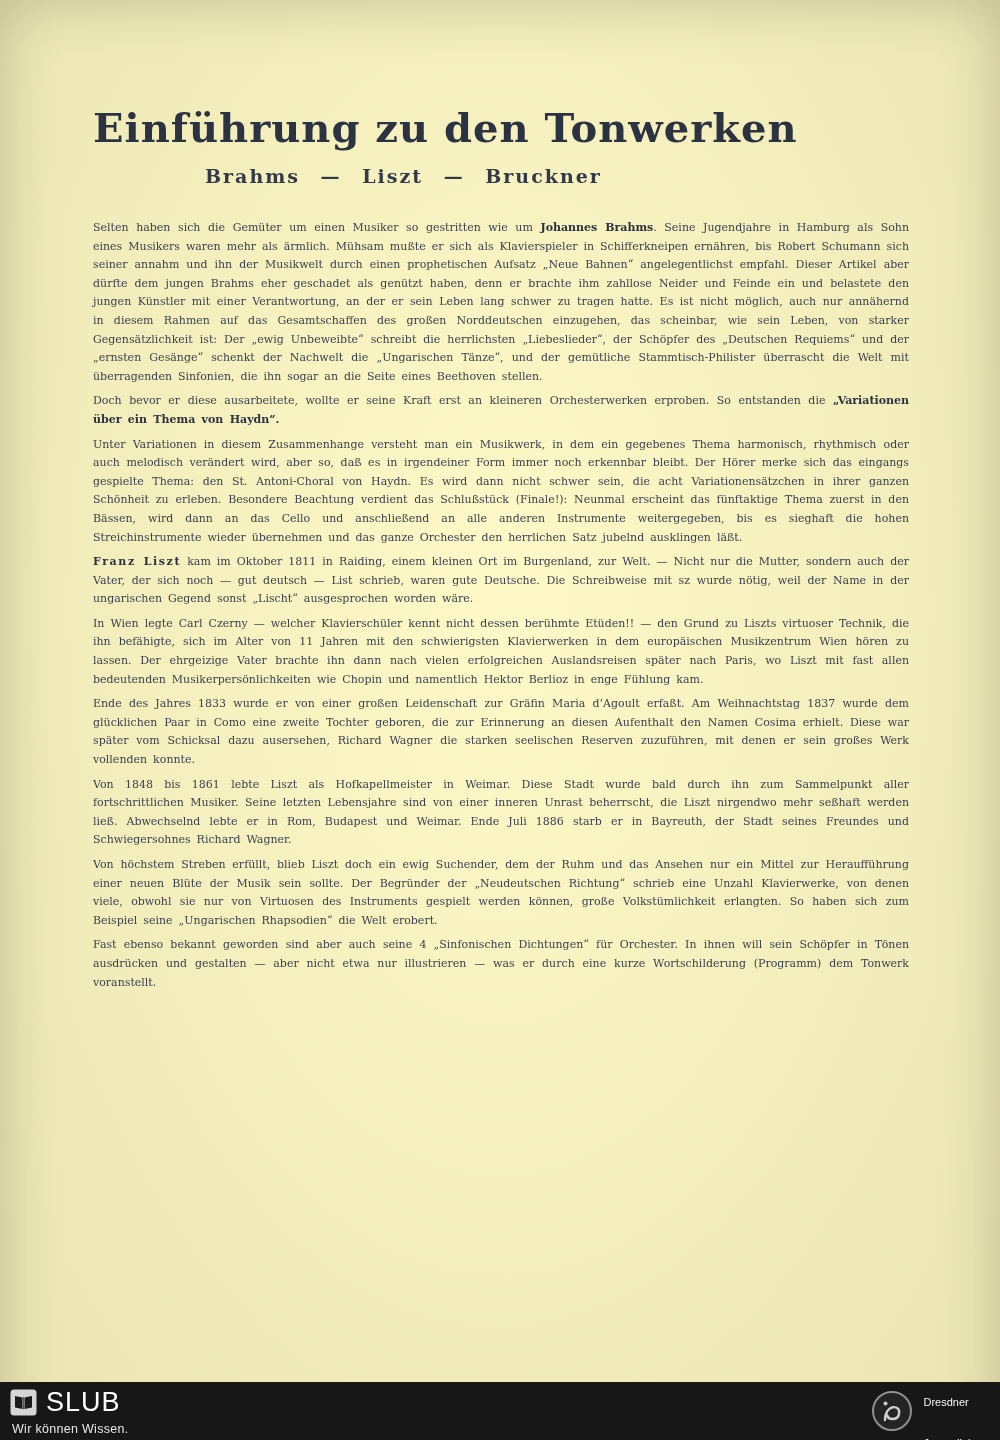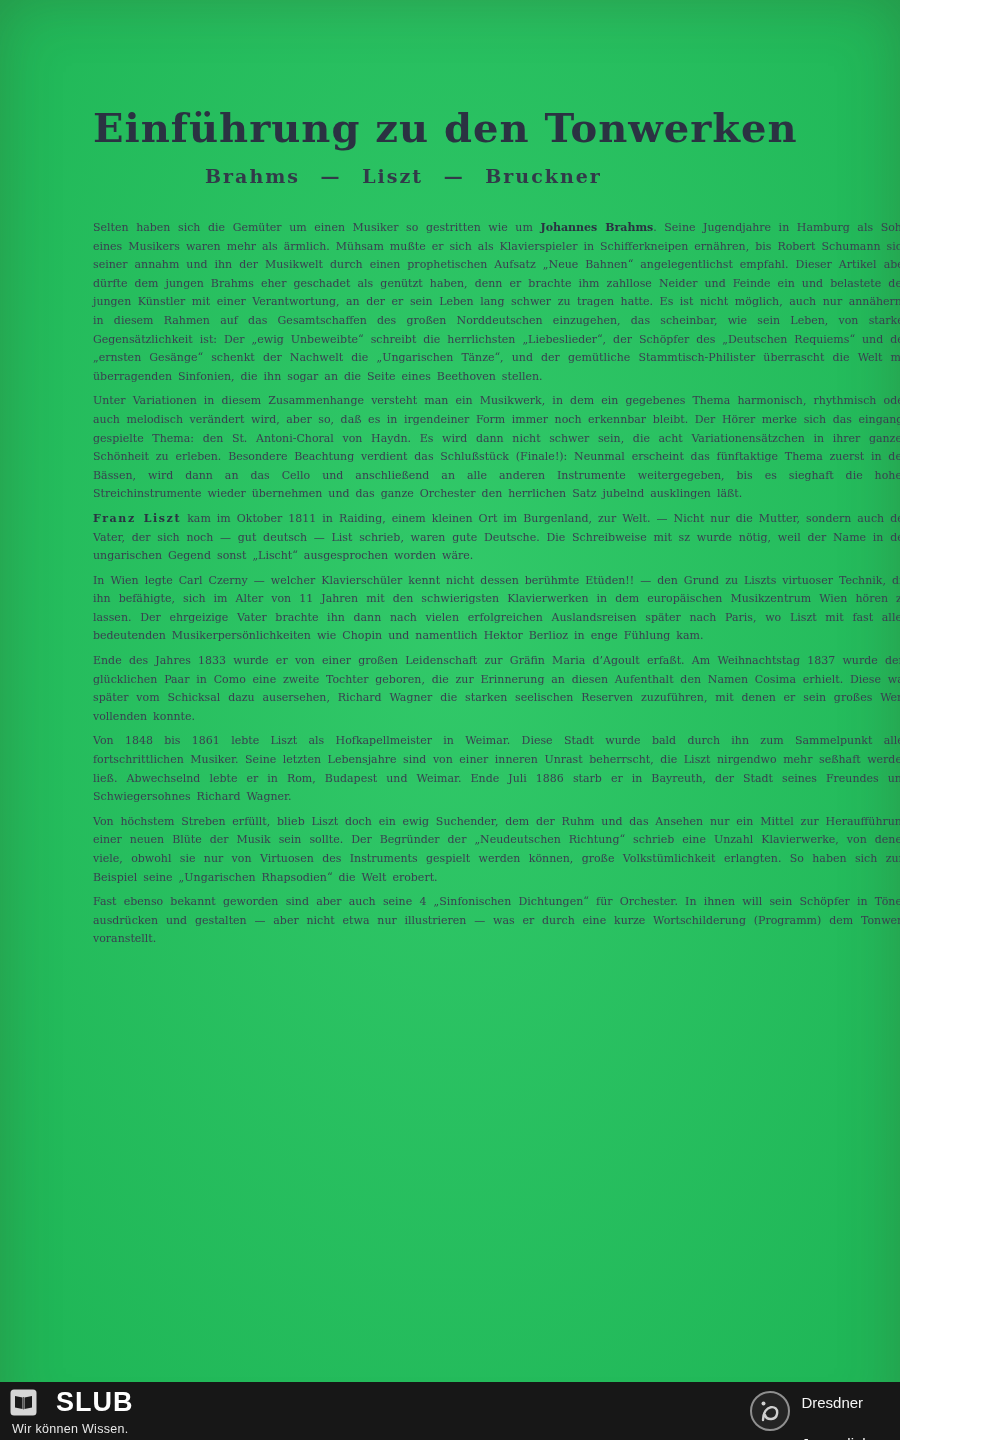--- a/index.html
+++ b/index.html
@@ -1,21 +1,21 @@
 <!DOCTYPE html>
 <html><head>
 <meta charset="utf-8">
 <style>
   * { margin:0; padding:0; box-sizing:border-box; }
   html,body { width:1000px; }
   body { font-family:"DejaVu Serif", serif; }
 
   .page {
-    position:relative; width:900px; height:1440px;
-    background:#22c55e; overflow:hidden;
+    position:relative; width:1000px; height:1440px;
+    background:#fef9c3; overflow:hidden;
   }
   .paper-shade {
     position:absolute; inset:0; pointer-events:none;
     background:radial-gradient(ellipse at 50% 42%, rgba(255,255,255,0.07), rgba(0,0,0,0.07) 88%);
     box-shadow:inset 0 0 60px rgba(60,50,30,0.25);
   }
 
   .content { position:absolute; left:93px; top:104px; width:816px; color:#3a4150; }
 
   .title {
@@ -38,41 +38,42 @@
   .bold { font-weight:bold; color:#2b3242; }
   .spaced { letter-spacing:1.6px; }
 
   footer {
     position:absolute; left:0; right:0; bottom:0; height:58px;
     background:#171717; color:#f2f2f2;
     font-family:"Liberation Sans", sans-serif;
   }
   .slub-block { position:absolute; left:10px; top:5px; display:flex; align-items:center; cursor:pointer; }
   .slub-icon { width:27px; height:27px; display:block; }
-  .slub-name { margin-left:19px; font-size:27px; font-weight:bold; letter-spacing:1px; color:#ffffff; }
+  .slub-name { margin-left:9px; font-size:27px; font-weight:normal; letter-spacing:1px; color:#ffffff; }
   .slub-tagline {
     position:absolute; left:12px; bottom:4px;
     font-size:12.5px; color:#e8e8e8; letter-spacing:0.3px;
   }
   .phil-block { position:absolute; right:16px; top:0; height:58px; display:flex; align-items:center; cursor:pointer; }
   .phil-icon { width:42px; height:42px; display:block; }
   .phil-text { margin-left:10px; display:flex; flex-direction:column; justify-content:center; }
-  .phil-text span { font-size:15px; line-height:17px; color:#f5f5f5;margin-top:24px; }
+  .phil-text span { font-size:11px; line-height:17px; color:#f5f5f5;margin-top:24px; }
 </style>
 </head>
 <body>
 
 <div class="page">
   <div class="paper-shade"></div>
 
   <div class="content">
     <h1 class="title">Einführung zu den Tonwerken</h1>
     <div class="subtitle">Brahms — Liszt — Bruckner</div>
     <div class="body-text">
         <p class="para"><span>Selten haben sich die Gemüter um einen Musiker so gestritten wie um </span><span class="bold">Johannes Brahms</span><span>. Seine Jugendjahre in Hamburg als Sohn eines Musikers waren mehr als ärmlich. Mühsam mußte er sich als Klavierspieler in Schifferkneipen ernähren, bis Robert Schumann sich seiner annahm und ihn der Musikwelt durch einen prophetischen Aufsatz „Neue Bahnen“ angelegentlichst empfahl. Dieser Artikel aber dürfte dem jungen Brahms eher geschadet als genützt haben, denn er brachte ihm zahllose Neider und Feinde ein und belastete den jungen Künstler mit einer Verantwortung, an der er sein Leben lang schwer zu tragen hatte. Es ist nicht möglich, auch nur annähernd in diesem Rahmen auf das Gesamtschaffen des großen Norddeutschen einzugehen, das scheinbar, wie sein Leben, von starker Gegensätzlichkeit ist: Der „ewig Unbeweibte“ schreibt die herrlichsten „Liebeslieder“, der Schöpfer des „Deutschen Requiems“ und der „ernsten Gesänge“ schenkt der Nachwelt die „Ungarischen Tänze“, und der gemütliche Stammtisch-Philister überrascht die Welt mit überragenden Sinfonien, die ihn sogar an die Seite eines Beethoven stellen.</span></p>
+        <p class="para"><span>Doch bevor er diese ausarbeitete, wollte er seine Kraft erst an kleineren Orchesterwerken erproben. So entstanden die </span><span class="bold">„Variationen über ein Thema von Haydn“.</span></p>
         <p class="para"><span>Unter Variationen in diesem Zusammenhange versteht man ein Musikwerk, in dem ein gegebenes Thema harmonisch, rhythmisch oder auch melodisch verändert wird, aber so, daß es in irgendeiner Form immer noch erkennbar bleibt. Der Hörer merke sich das eingangs gespielte Thema: den St. Antoni-Choral von Haydn. Es wird dann nicht schwer sein, die acht Variationensätzchen in ihrer ganzen Schönheit zu erleben. Besondere Beachtung verdient das Schlußstück (Finale!): Neunmal erscheint das fünftaktige Thema zuerst in den Bässen, wird dann an das Cello und anschließend an alle anderen Instrumente weitergegeben, bis es sieghaft die hohen Streichinstrumente wieder übernehmen und das ganze Orchester den herrlichen Satz jubelnd ausklingen läßt.</span></p>
         <p class="para"><span class="bold spaced">Franz Liszt</span><span> kam im Oktober 1811 in Raiding, einem kleinen Ort im Burgenland, zur Welt. — Nicht nur die Mutter, sondern auch der Vater, der sich noch — gut deutsch — List schrieb, waren gute Deutsche. Die Schreibweise mit sz wurde nötig, weil der Name in der ungarischen Gegend sonst „Lischt“ ausgesprochen worden wäre.</span></p>
         <p class="para"><span>In Wien legte Carl Czerny — welcher Klavierschüler kennt nicht dessen berühmte Etüden!! — den Grund zu Liszts virtuoser Technik, die ihn befähigte, sich im Alter von 11 Jahren mit den schwierigsten Klavierwerken in dem europäischen Musikzentrum Wien hören zu lassen. Der ehrgeizige Vater brachte ihn dann nach vielen erfolgreichen Auslandsreisen später nach Paris, wo Liszt mit fast allen bedeutenden Musikerpersönlichkeiten wie Chopin und namentlich Hektor Berlioz in enge Fühlung kam.</span></p>
         <p class="para"><span>Ende des Jahres 1833 wurde er von einer großen Leidenschaft zur Gräfin Maria d’Agoult erfaßt. Am Weihnachtstag 1837 wurde dem glücklichen Paar in Como eine zweite Tochter geboren, die zur Erinnerung an diesen Aufenthalt den Namen Cosima erhielt. Diese war später vom Schicksal dazu ausersehen, Richard Wagner die starken seelischen Reserven zuzuführen, mit denen er sein großes Werk vollenden konnte.</span></p>
         <p class="para"><span>Von 1848 bis 1861 lebte Liszt als Hofkapellmeister in Weimar. Diese Stadt wurde bald durch ihn zum Sammelpunkt aller fortschrittlichen Musiker. Seine letzten Lebensjahre sind von einer inneren Unrast beherrscht, die Liszt nirgendwo mehr seßhaft werden ließ. Abwechselnd lebte er in Rom, Budapest und Weimar. Ende Juli 1886 starb er in Bayreuth, der Stadt seines Freundes und Schwiegersohnes Richard Wagner.</span></p>
         <p class="para"><span>Von höchstem Streben erfüllt, blieb Liszt doch ein ewig Suchender, dem der Ruhm und das Ansehen nur ein Mittel zur Heraufführung einer neuen Blüte der Musik sein sollte. Der Begründer der „Neudeutschen Richtung“ schrieb eine Unzahl Klavierwerke, von denen viele, obwohl sie nur von Virtuosen des Instruments gespielt werden können, große Volkstümlichkeit erlangten. So haben sich zum Beispiel seine „Ungarischen Rhapsodien“ die Welt erobert.</span></p>
         <p class="para"><span>Fast ebenso bekannt geworden sind aber auch seine 4 „Sinfonischen Dichtungen“ für Orchester. In ihnen will sein Schöpfer in Tönen ausdrücken und gestalten — aber nicht etwa nur illustrieren — was er durch eine kurze Wortschilderung (Programm) dem Tonwerk voranstellt.</span></p>
       </div>
   </div>
 

